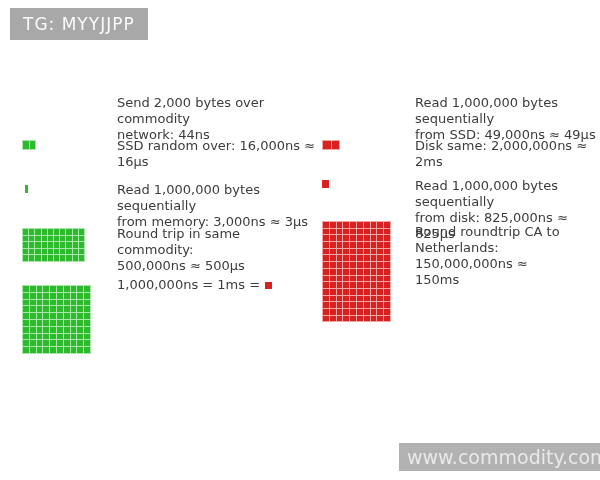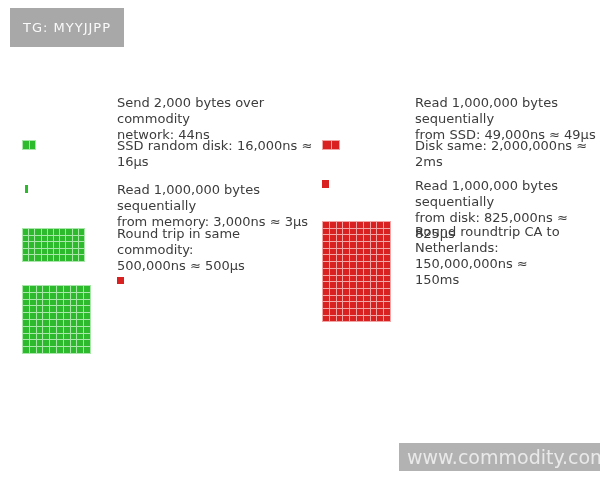--- a/index.html
+++ b/index.html
@@ -5,22 +5,22 @@
   html,body{margin:0;padding:0;}
   body{
     width:600px;height:480px;position:relative;background:#ffffff;
     font-family:"DejaVu Sans","Liberation Sans",sans-serif;
     overflow:hidden;
   }
   .abs{position:absolute;}
   .badge{
     left:10px;top:8px;
     background:#a8a8a8;color:#fafafa;
-    font-size:13px;letter-spacing:1px;
-    padding:12px 13px;
+    font-size:17px;letter-spacing:1px;
+    padding:6px 13px;
   }
   .watermark{
     left:399px;top:443px;width:201px;height:28px;
     background:#b2b2b2;color:#e9e9e9;
     font-size:19px;line-height:28px;
     padding-left:8px;box-sizing:border-box;
     white-space:nowrap;
   }
   .label{
     color:#3c3c3c;font-size:13px;line-height:16px;
@@ -42,21 +42,21 @@
 
 <div class="abs badge">TG: MYYJJPP</div>
 
 <div class="abs label" style="left:117px;top:95px;width:200px;">Send 2,000 bytes over commodity
 network: 44ns</div>
 
 <div class="abs grid grid-ssd-random" style="left: 22px; top: 140px; display: grid; grid-template-columns: repeat(2, var(--cw)); grid-template-rows: repeat(1, var(--ch)); background-color: rgb(169, 230, 169);">
     <div style="background-color: rgb(45, 187, 45);"></div>
     <div style="background-color: rgb(45, 187, 45);"></div>
   </div>
-<div class="abs label" style="left:117px;top:138px;width:200px;">SSD random disk: 16,000ns ≈
+<div class="abs label" style="left:117px;top:138px;width:200px;">SSD random over: 16,000ns ≈
 16μs</div>
 
 <div class="abs sliver" style="left: 25px; top: 185px; background-color: rgb(45, 187, 45);"></div>
 <div class="abs label" style="left:117px;top:182px;width:200px;">Read 1,000,000 bytes sequentially
 from memory: 3,000ns ≈ 3μs</div>
 
 <div class="abs grid grid-datacenter" style="left: 22px; top: 228px; display: grid; grid-template-columns: repeat(10, var(--cw)); grid-template-rows: repeat(5, var(--ch)); background-color: rgb(169, 230, 169);">
     <div style="background-color: rgb(45, 187, 45);"></div>
     <div style="background-color: rgb(45, 187, 45);"></div>
     <div style="background-color: rgb(45, 187, 45);"></div>
@@ -105,20 +105,21 @@
     <div style="background-color: rgb(45, 187, 45);"></div>
     <div style="background-color: rgb(45, 187, 45);"></div>
     <div style="background-color: rgb(45, 187, 45);"></div>
     <div style="background-color: rgb(45, 187, 45);"></div>
     <div style="background-color: rgb(45, 187, 45);"></div>
   </div>
 <div class="abs label" style="left:117px;top:226px;width:200px;">Round trip in same commodity:
 500,000ns ≈ 500μs</div>
 
 <div class="abs label legend-line" style="left:117px;top:277px;width:200px;">
+  <span>1,000,000ns = 1ms =</span>
   <span class="legend-square" style="background-color: rgb(217, 33, 33);"></span>
 </div>
 
 <div class="abs grid grid-green-big" style="left: 22px; top: 285px; display: grid; grid-template-columns: repeat(10, var(--cw)); grid-template-rows: repeat(10, var(--ch)); background-color: rgb(169, 230, 169);">
     <div style="background-color: rgb(45, 187, 45);"></div>
     <div style="background-color: rgb(45, 187, 45);"></div>
     <div style="background-color: rgb(45, 187, 45);"></div>
     <div style="background-color: rgb(45, 187, 45);"></div>
     <div style="background-color: rgb(45, 187, 45);"></div>
     <div style="background-color: rgb(45, 187, 45);"></div>

